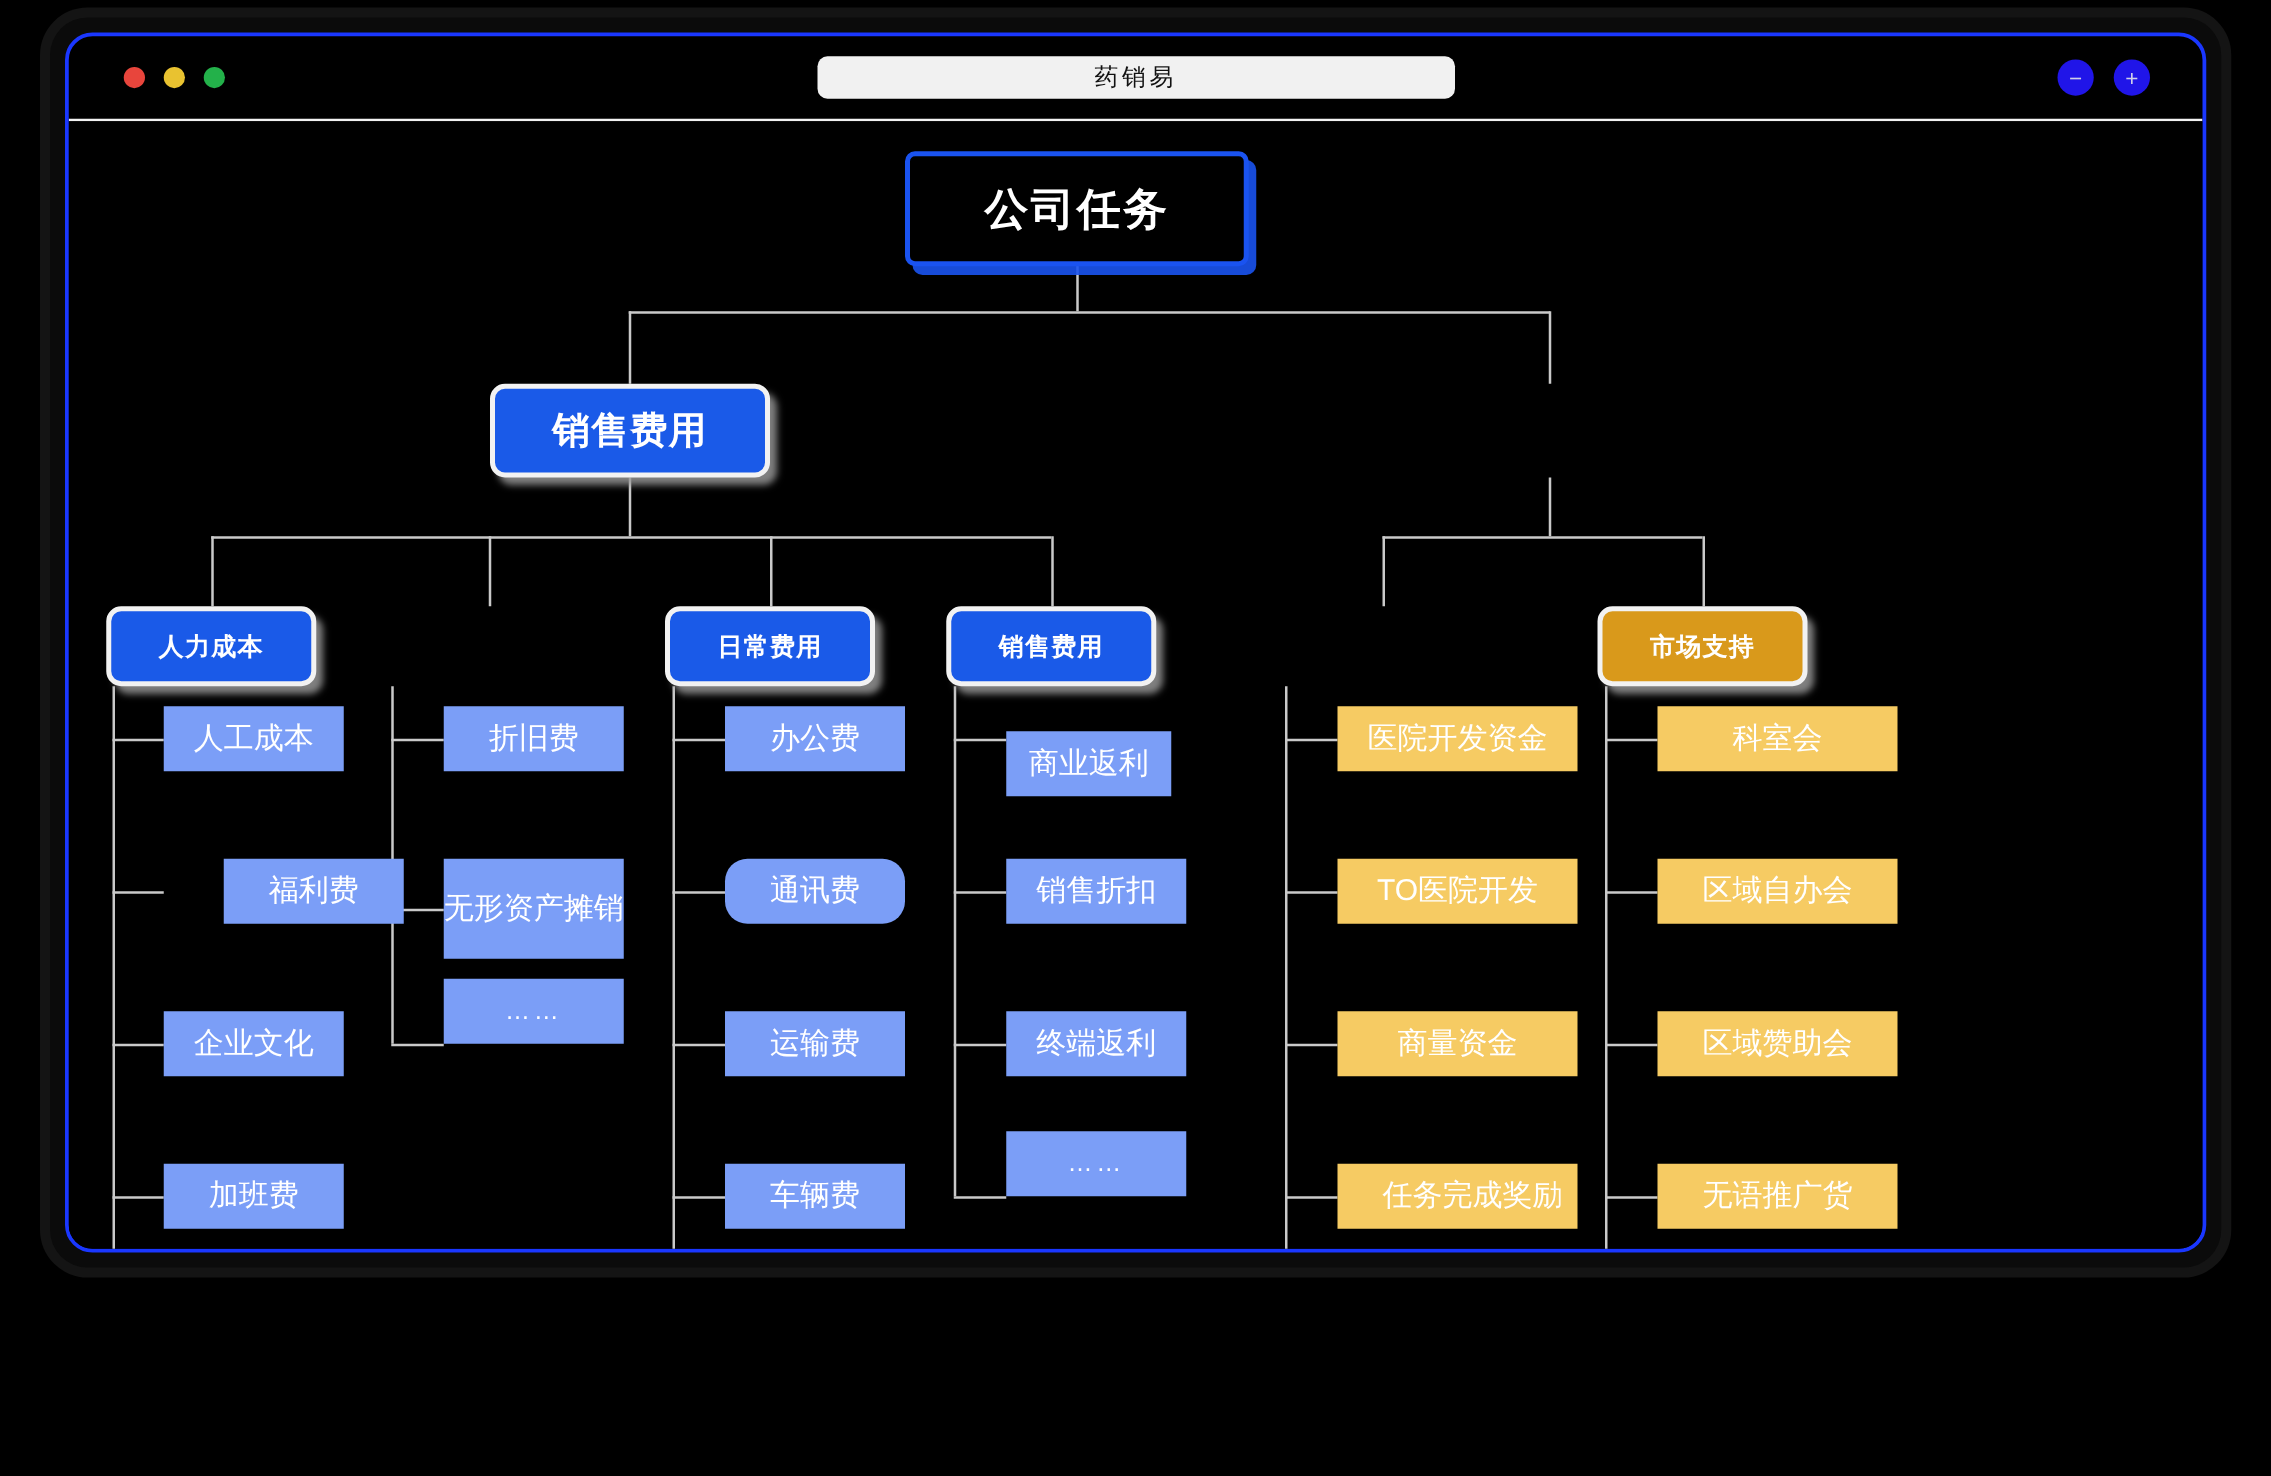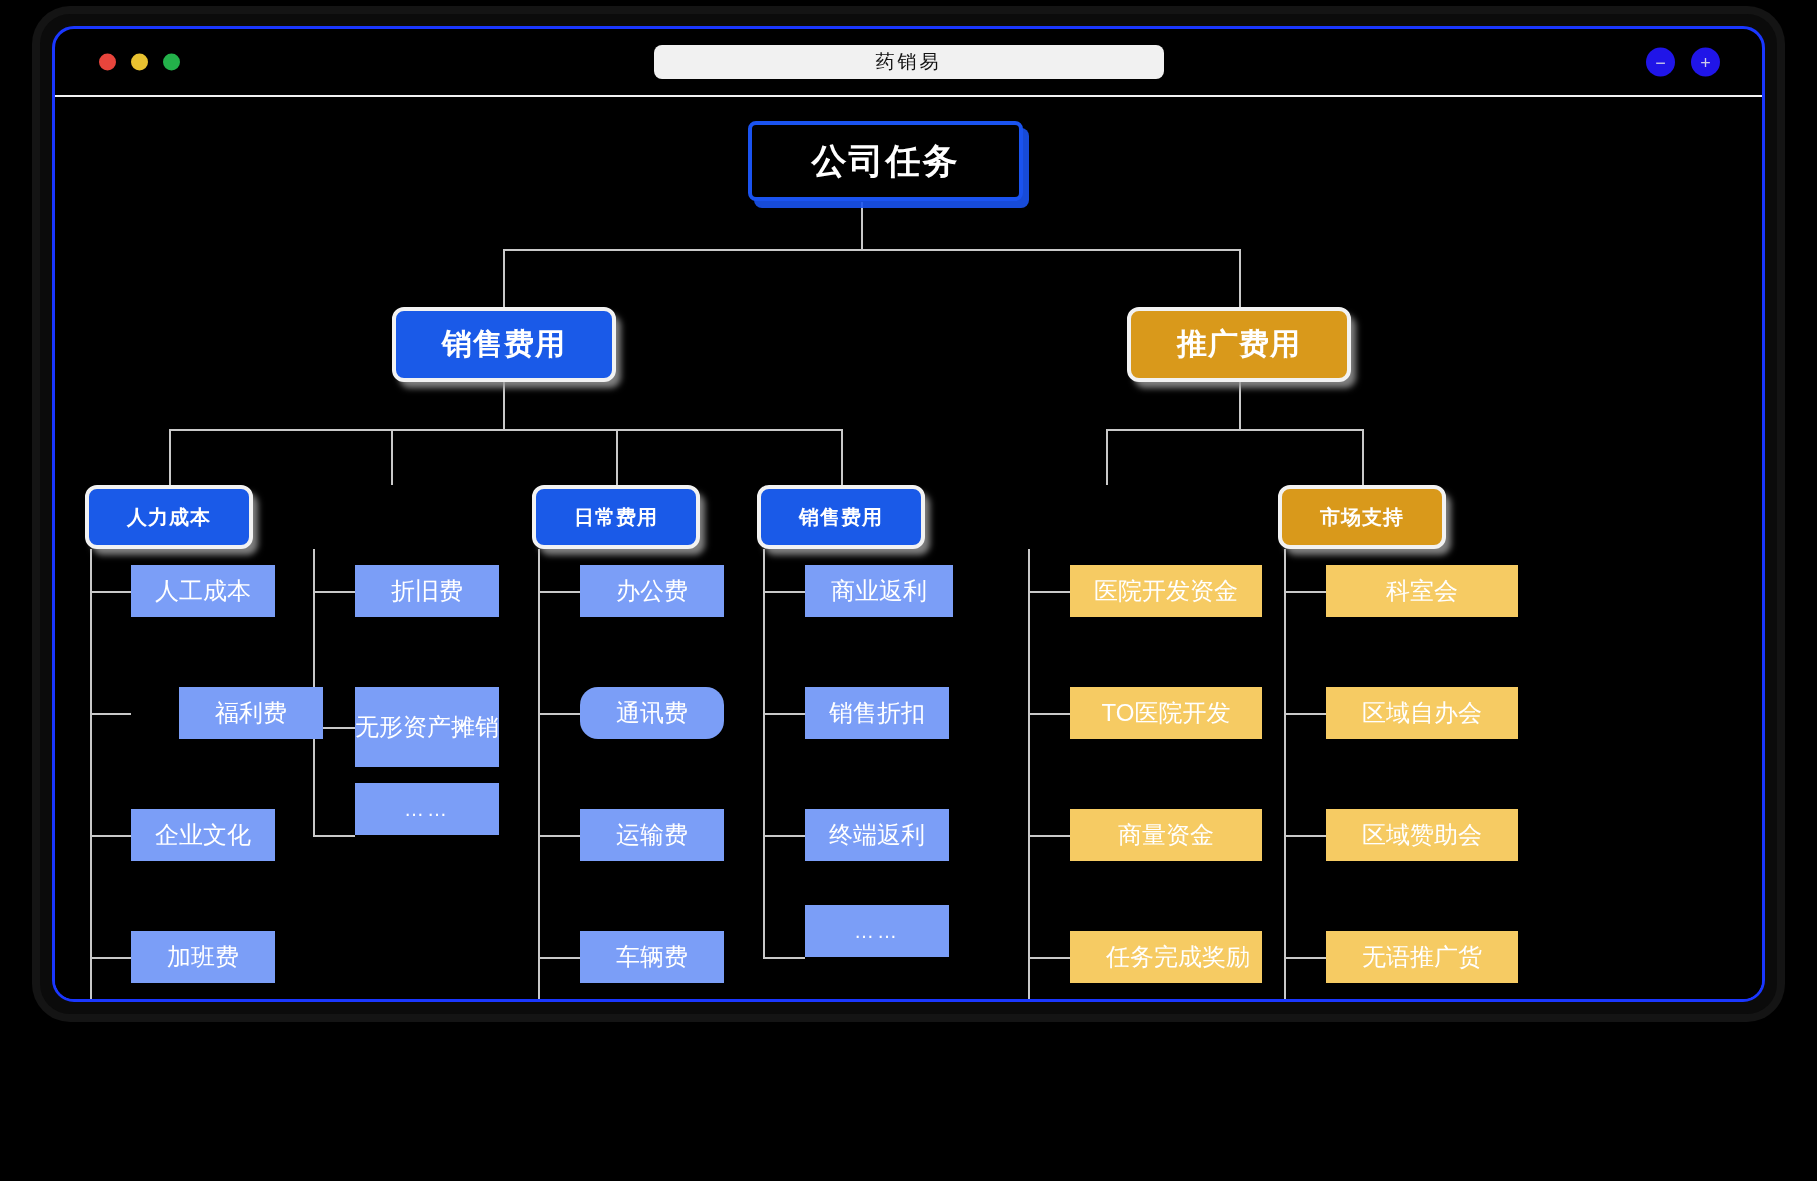--- a/index.html
+++ b/index.html
@@ -138,44 +138,43 @@
           <div class="ln h" style="left: 973px; top: 738px; width: 42px;"></div>
           <div class="ln h" style="left: 973px; top: 860px; width: 42px;"></div>
           <div class="ln v" style="left: 973px; top: 452px; height: 652px;"></div>
           <div class="ln h" style="left: 1229px; top: 494px; width: 42px;"></div>
           <div class="ln h" style="left: 1229px; top: 616px; width: 42px;"></div>
           <div class="ln h" style="left: 1229px; top: 738px; width: 42px;"></div>
           <div class="ln h" style="left: 1229px; top: 860px; width: 42px;"></div>
           <div class="ln v" style="left: 1229px; top: 452px; height: 652px;"></div>
         </div>
 
-      <div class="node n-root" style="left:669px;top:24px;width:275px;height:80px;margin-left:24px;">公司任务</div>
+      <div class="node n-root" style="left:669px;top:24px;width:275px;height:92px;">公司任务</div>
 
       <div class="node n-chip blue l2" style="left:337px;top:210px;width:224px;height:75px;">销售费用</div>
-      <div class="node n-chip gold l2" style="left:1072px;top:210px;width:224px;height:75px;">推广费用</div>
 
       <div class="node n-chip blue l3" style="left:30px;top:388px;width:168px;height:64px;">人力成本</div>
       <div class="node n-chip blue l3" style="left:477px;top:388px;width:168px;height:64px;">日常费用</div>
       <div class="node n-chip blue l3" style="left:702px;top:388px;width:168px;height:64px;">销售费用</div>
 
       <div class="node n-chip gold l3" style="left:1223px;top:388px;width:168px;height:64px;">市场支持</div>
 
       <div id="leaf-nodes">
           <div class="node n-leaf blue" style="left: 76px; top: 468px; width: 144px; height: 52px;">人工成本</div>
           <div class="node n-leaf blue" style="left: 76px; top: 590px; width: 144px; height: 52px; margin-left: 48px;">福利费</div>
           <div class="node n-leaf blue" style="left: 76px; top: 712px; width: 144px; height: 52px;">企业文化</div>
           <div class="node n-leaf blue" style="left: 76px; top: 834px; width: 144px; height: 52px;">加班费</div>
           <div class="node n-leaf blue" style="left: 300px; top: 468px; width: 144px; height: 52px;">折旧费</div>
           <div class="node n-leaf blue" style="left: 300px; top: 590px; width: 144px; height: 80px;">无形资产摊销</div>
           <div class="node n-leaf blue dots" style="left: 300px; top: 712px; width: 144px; height: 52px;">……</div>
           <div class="node n-leaf blue" style="left: 525px; top: 468px; width: 144px; height: 52px;">办公费</div>
           <div class="node n-leaf blue" style="left: 525px; top: 590px; width: 144px; height: 52px; border-radius: 18px;">通讯费</div>
           <div class="node n-leaf blue" style="left: 525px; top: 712px; width: 144px; height: 52px;">运输费</div>
           <div class="node n-leaf blue" style="left: 525px; top: 834px; width: 144px; height: 52px;">车辆费</div>
-          <div class="node n-leaf blue" style="left: 750px; top: 468px; width: 148px; height: 52px;">商业返利</div>
+          <div class="node n-leaf blue" style="left: 750px; top: 488px; width: 132px; height: 52px;">商业返利</div>
           <div class="node n-leaf blue" style="left: 750px; top: 590px; width: 144px; height: 52px;">销售折扣</div>
           <div class="node n-leaf blue" style="left: 750px; top: 712px; width: 144px; height: 52px;">终端返利</div>
           <div class="node n-leaf blue dots" style="left: 750px; top: 834px; width: 144px; height: 52px;">……</div>
           <div class="node n-leaf gold" style="left: 1015px; top: 468px; width: 192px; height: 52px;">医院开发资金</div>
           <div class="node n-leaf gold" style="left: 1015px; top: 590px; width: 192px; height: 52px;">TO医院开发</div>
           <div class="node n-leaf gold" style="left: 1015px; top: 712px; width: 192px; height: 52px;">商量资金</div>
           <div class="node n-leaf gold" style="left: 1015px; top: 834px; width: 192px; height: 52px; padding-left: 24px;">任务完成奖励</div>
           <div class="node n-leaf gold" style="left: 1271px; top: 468px; width: 192px; height: 52px;">科室会</div>
           <div class="node n-leaf gold" style="left: 1271px; top: 590px; width: 192px; height: 52px;">区域自办会</div>
           <div class="node n-leaf gold" style="left: 1271px; top: 712px; width: 192px; height: 52px;">区域赞助会</div>

